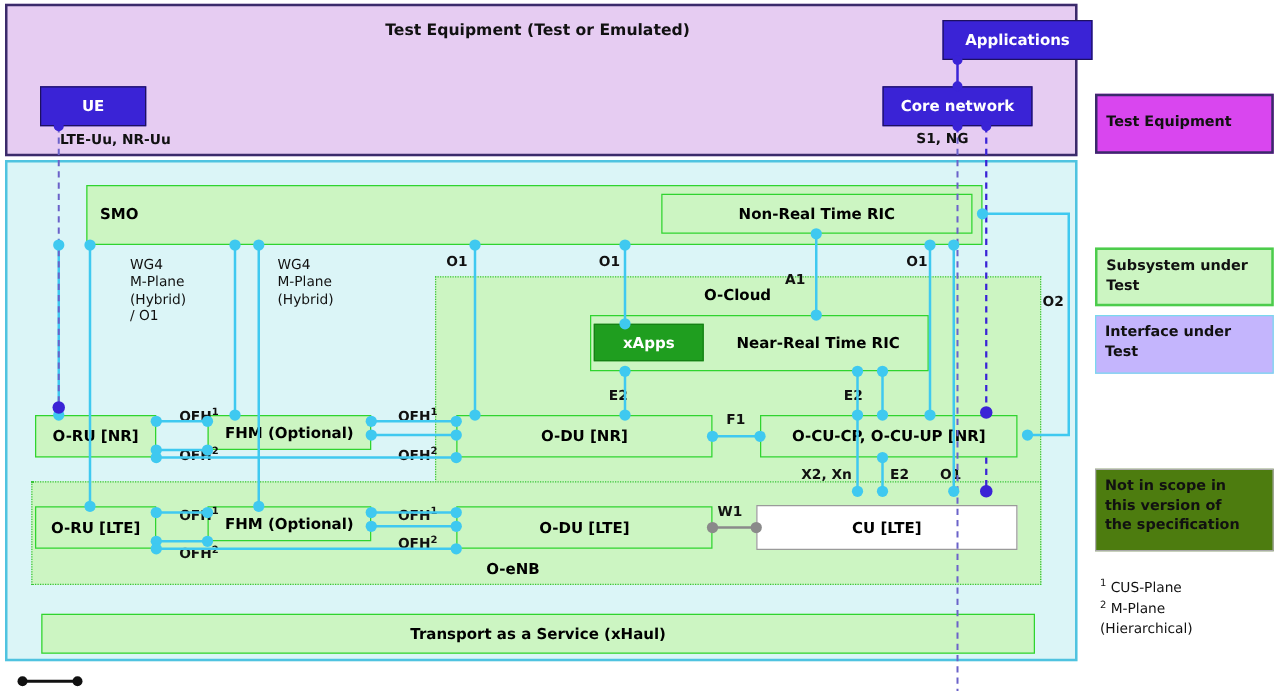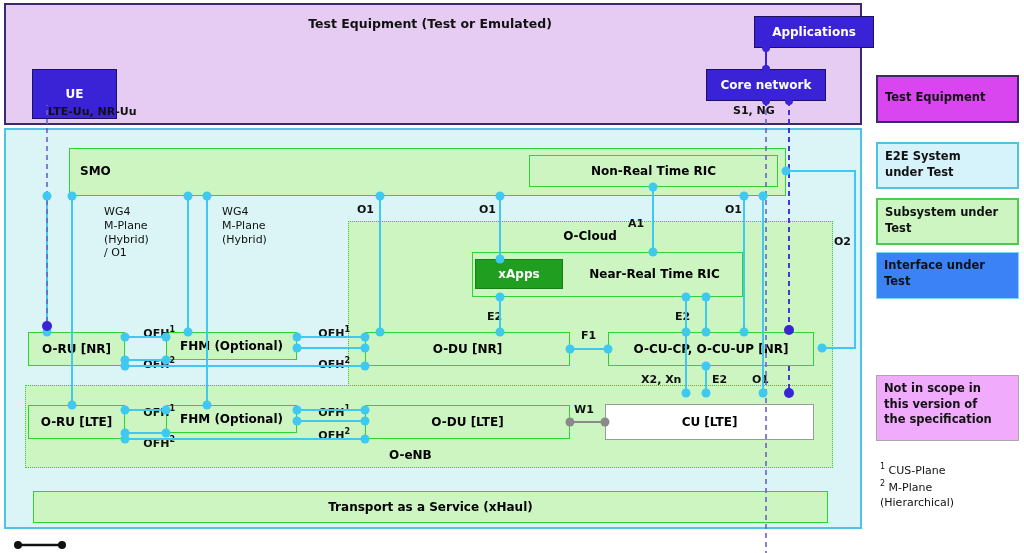--- a/index.html
+++ b/index.html
@@ -21,42 +21,42 @@
 
   .lbl{color:#111;font-size:11px;line-height:1.25;white-space:pre;}
   .lbl-b{font-weight:bold;}
   .title{font-size:12.5px;font-weight:bold;color:#111;}
   .node-t{font-size:12px;font-weight:bold;color:#000000;}
 
   
   .lg-te{background:#d946ef;border:2px solid #3b2a6b;}
   .lg-e2e{background:#d6f2fa;border:2px solid #4fc3e0;}
   .lg-sub{background:#ccf5c2;border:2px solid #4ccc4c;}
-  .lg-if{background:#3b82f6;border:1.5px solid #7ad8ee;}
-  .lg-ns{background:#f0abfc;border:1.5px solid #aaaaaa;}
+  .lg-if{background:#c4b5fd;border:1.5px solid #7ad8ee;}
+  .lg-ns{background:#4d7c0f;border:1.5px solid #aaaaaa;}
   .lg-txt{font-size:11.5px;font-weight:bold;color:#111;line-height:1.35;padding:5px 7px;}
 
   .foot{font-size:11px;color:#111;line-height:1.45;}
   .sup{font-size:8px;vertical-align:super;}
 
   
   #wires{position:absolute;left:0;top:0;width:1024px;height:553px;pointer-events:none;}
 
   .cap{font-size:11.5px;color:#111;}
 </style>
 </head>
 <body>
 
 <div id="root">
 
   <div class="abs te-band" style="left:4px;top:3px;width:858px;height:122px;"></div>
 
   <div class="abs ctr title" style="left:180px;top:14px;width:500px;height:18px;">Test Equipment (Test or Emulated)</div>
 
-  <div class="abs ctr blue-box" style="left:32px;top:69px;width:85px;height:50px;">
+  <div class="abs ctr blue-box" style="left:32px;top:69px;width:85px;height:32px;">
     <span class="node-t" style="color:#fff;">UE</span>
   </div>
   <div class="abs lft lbl lbl-b" style="left:48px;top:105px;width:130px;height:14px;">LTE-Uu, NR-Uu</div>
 
   <div class="abs ctr blue-box" style="left:706px;top:16px;width:120px;height:32px;margin-left:48px;">
     <span class="node-t" style="color:#fff;">Applications</span>
   </div>
 
   <div class="abs ctr blue-box" style="left:706px;top:69px;width:120px;height:32px;">
     <span class="node-t" style="color:#fff;">Core network</span>
@@ -320,24 +320,20 @@
       <line x1="18" y1="545" x2="62" y2="545" stroke="#111111" stroke-width="2.4"></line>
       <circle cx="18" cy="545" r="4" fill="#111111"></circle>
       <circle cx="62" cy="545" r="4" fill="#111111"></circle>
     </g>
   </svg>
 
   <div class="abs lg-te" style="left:876px;top:75px;width:143px;height:48px;">
     <div class="lg-txt" style="white-space:pre-line;padding-top:13px;">Test Equipment</div>
   </div>
 
-  <div class="abs lg-e2e" style="left:876px;top:142px;width:143px;height:47px;">
-    <div class="lg-txt" style="white-space:pre-line;">E2E System
-under Test</div>
-  </div>
 
   <div class="abs lg-sub" style="left:876px;top:198px;width:143px;height:47px;">
     <div class="lg-txt" style="white-space:pre-line;">Subsystem under
 Test</div>
   </div>
 
   <div class="abs lg-if" style="left:876px;top:252px;width:143px;height:47px;">
     <div class="lg-txt" style="white-space:pre-line;">Interface under
 Test</div>
   </div>

